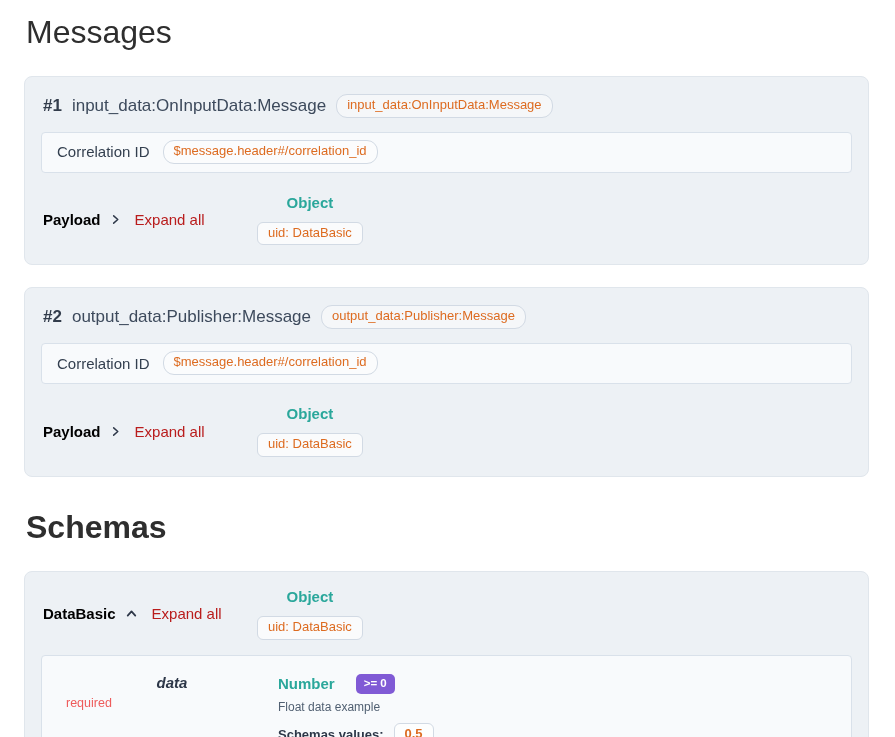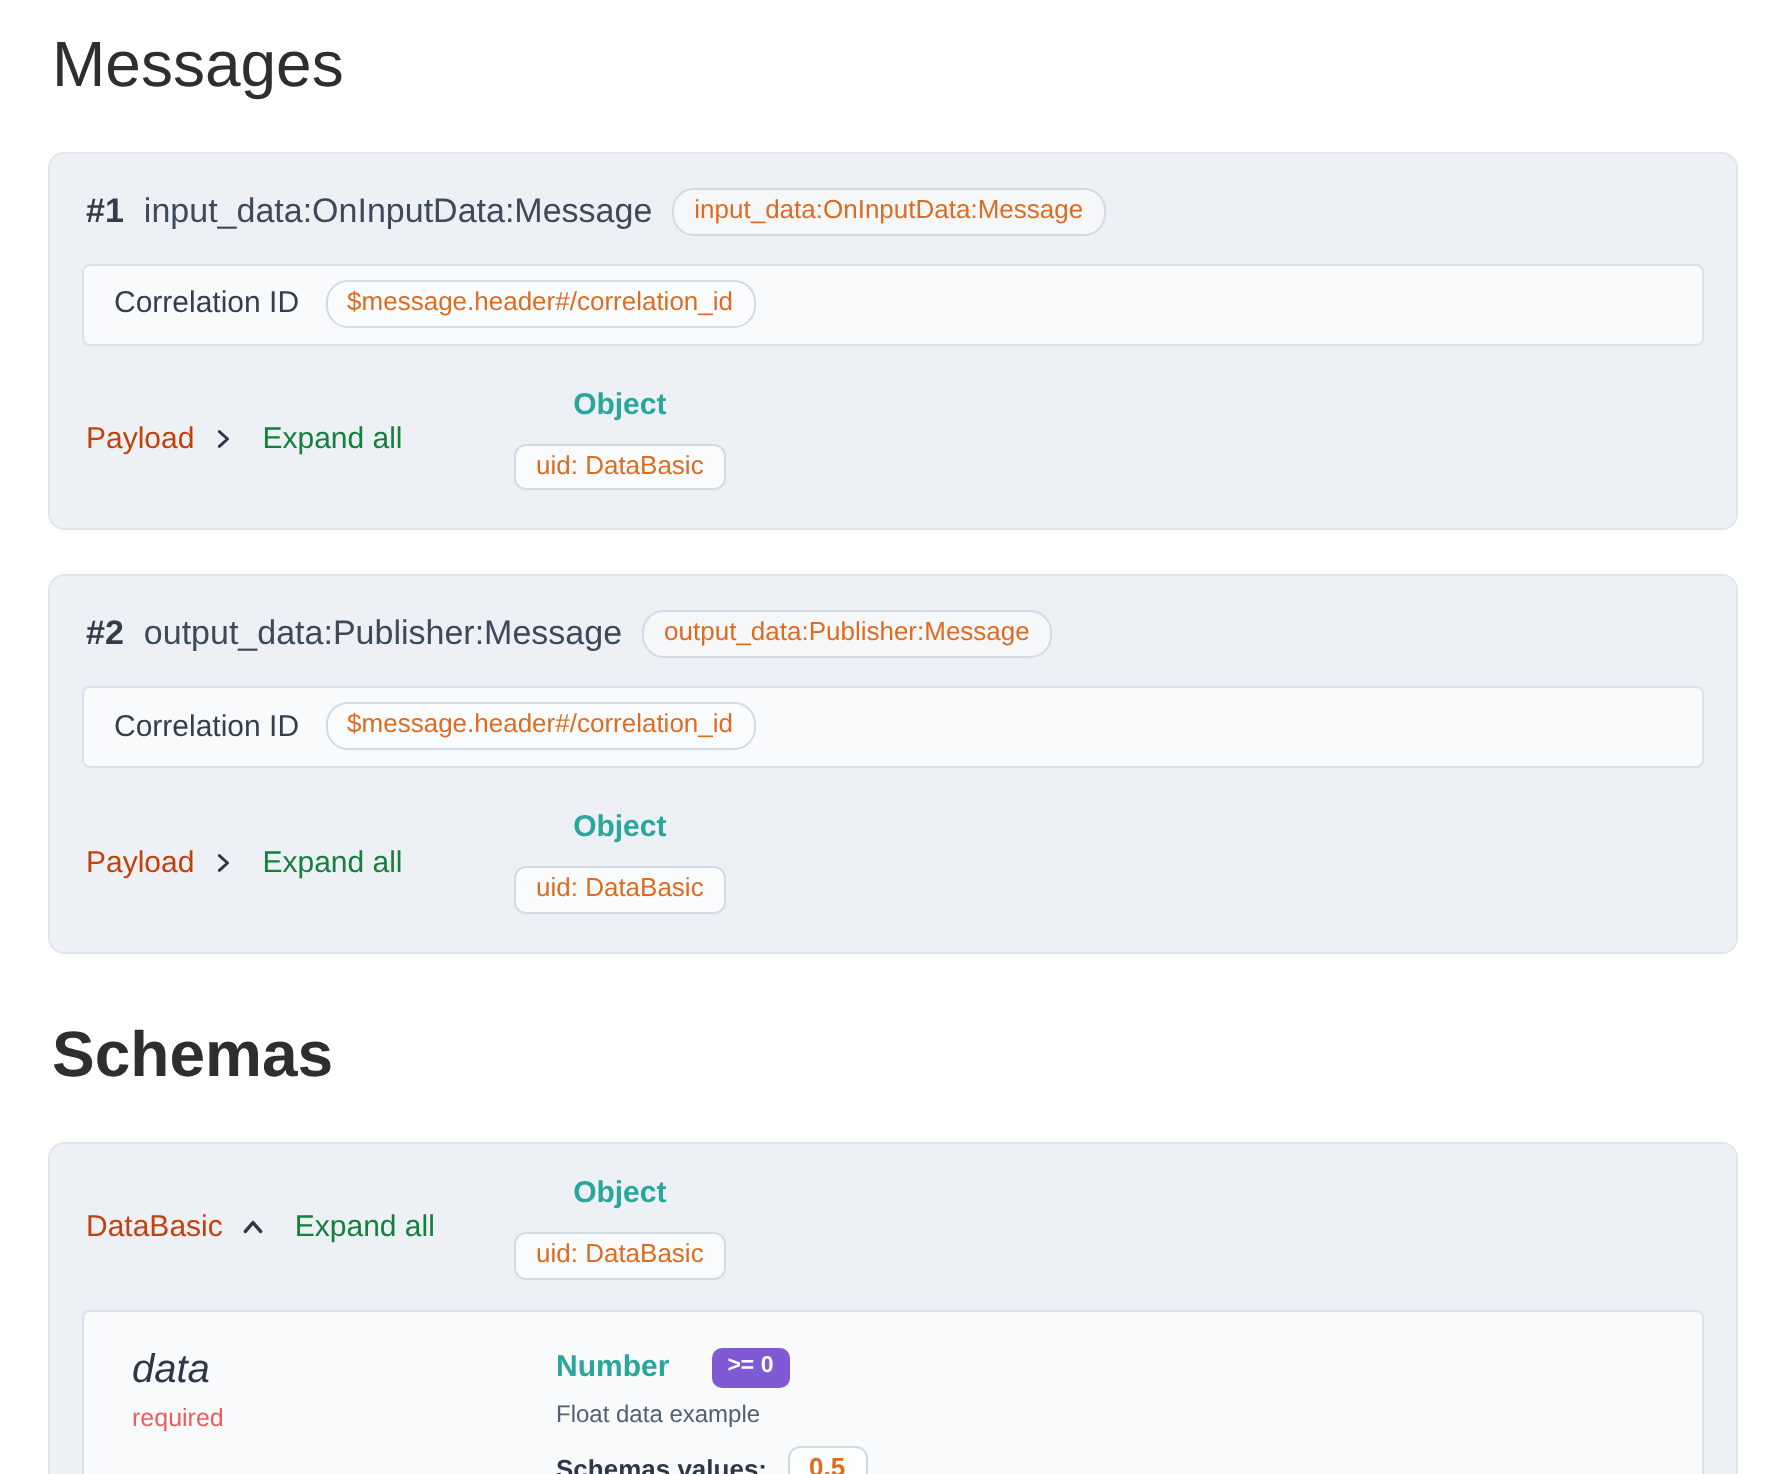--- a/index.html
+++ b/index.html
@@ -83,27 +83,27 @@
     align-items: center;
     gap: 9px;
     cursor: pointer;
     background: none;
     border: none;
     padding: 0;
     font-family: inherit;
   }
   .expander-label {
     font-size: 15px;
-    font-weight: 400;
-    color: #c2410c;
+    font-weight: 700;
+    color: #000000;
   }
   .chev { display: inline-flex; align-items: center; }
   .expand-all-btn {
     margin-left: 14px;
-    color: #15803d;
+    color: #b91c1c;
     background: none;
     border: none;
     padding: 0;
     font-size: 15px;
     font-family: inherit;
     cursor: pointer;
     white-space: nowrap;
   }
   .type-info {
     display: flex;
@@ -122,23 +122,24 @@
   .schema-box { padding: 18px 16px 12px; }
   .prop-row {
     display: flex;
     align-items: flex-start;
     padding-left: 8px;
     margin-bottom: 19px;
   }
   .prop-left { width: 212px; flex-shrink: 0; }
   .prop-name {
     font-style: italic;
-    font-weight: 400;
-    font-size: 20px;
+    font-weight: 700;
+    font-size: 15px;
     color: #2d3748;
+    text-align: center;
   }
   .prop-required {
     color: var(--required-red, #ee5b5b);
     font-size: 12.5px;
     margin-top: 5px;
   }
   .prop-right { flex: 1; }
   .type-line { display: flex; align-items: center; gap: 21px; }
   .constraint-badge {
     background: var(--constraint-purple, #805ad5);

